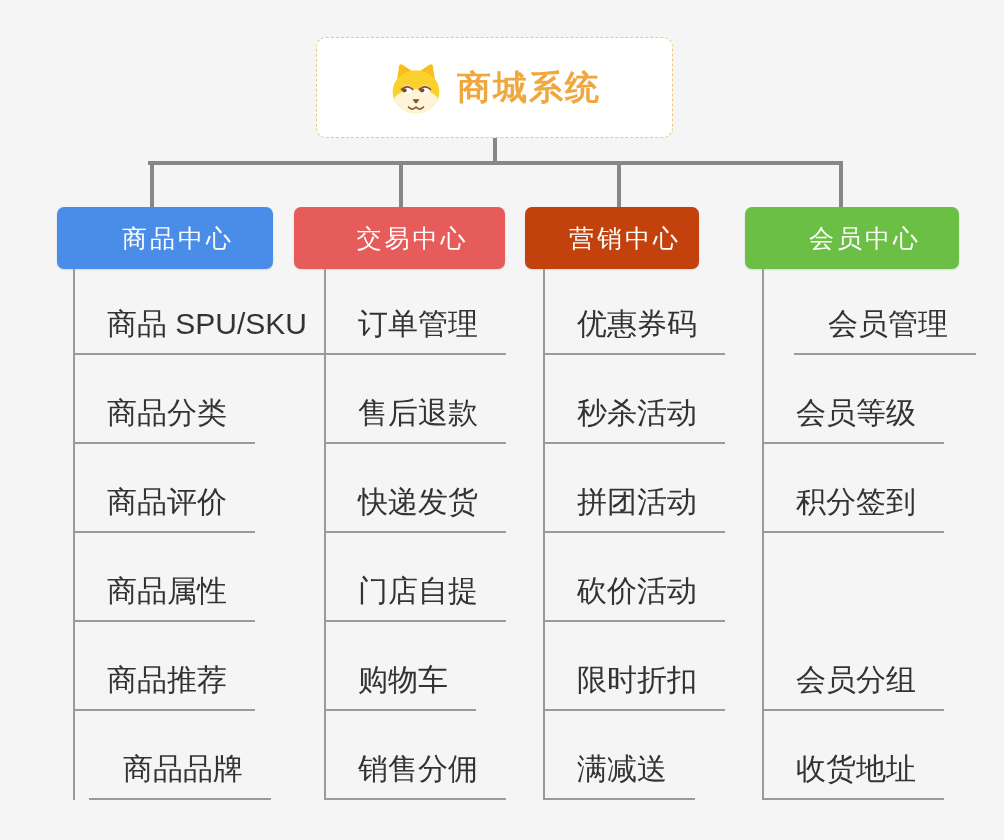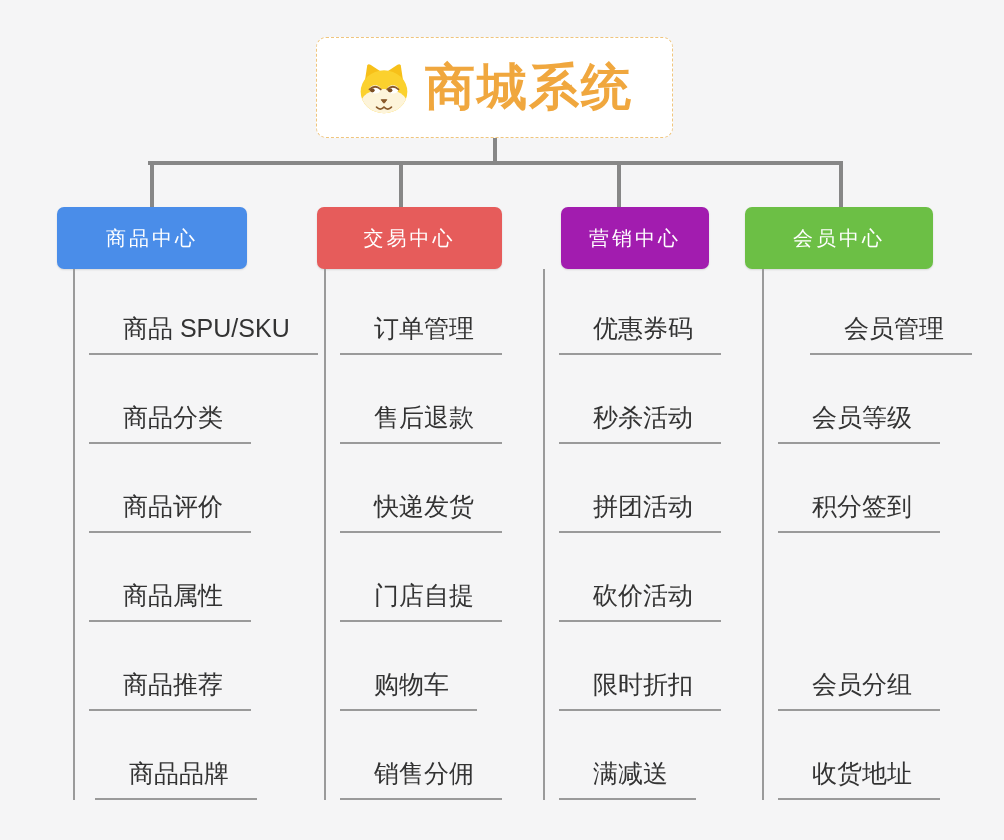--- a/index.html
+++ b/index.html
@@ -18,50 +18,50 @@
     position:absolute; left:316px; top:37px;
     width:357px; height:101px;
     background:#ffffff;
     border:1px dashed #f0c57d;
     border-radius:10px;
     box-sizing:border-box;
     display:flex; align-items:center; justify-content:center;
     gap:13px;
   }
   .root-title {
-    font-size:50px; font-weight:600; letter-spacing:2px;
+    font-size:34px; font-weight:600; letter-spacing:2px;
     color:#f0a73e;
   }
   .dog-icon { width:56px; height:54px; flex:0 0 auto; }
   
   .connector { position:absolute; background:#878787; }
   
   .branch-box {
     position:absolute; top:207px; height:62px;
     border-radius:7px;
     display:flex; align-items:center; justify-content:center;
-    color:#ffffff; font-size:20px; font-weight:500; letter-spacing:3px;
+    color:#ffffff; font-size:25px; font-weight:500; letter-spacing:3px;
     box-shadow:0 1px 2px rgba(0,0,0,0.12);
     cursor:pointer;
+    padding-left:26px;
   }
   
   .spine {
     position:absolute; width:2px; background:#9a9a9a;
   }
   
   .leaf {
     position:absolute;
     white-space:nowrap;
-    font-size:25px; color:#333333;
+    font-size:30px; color:#333333;
     padding:0 28px 8px 34px;
     height:40px;
     display:flex; align-items:flex-end;
     border-bottom:2px solid #9a9a9a;
     cursor:pointer;
-    margin-left:16px;
   }
 </style>
 </head>
 <body style="background: rgb(245, 245, 246);">
 
 <div id="canvas" style="background: rgb(245, 245, 246);">
 
   <div class="connector" style="left:493px; top:137px; width:4px; height:26px;"></div>
   <div class="connector" style="left:148px; top:161px; width:695px; height:4px;"></div>
 
@@ -89,32 +89,32 @@
   </div>
 
 <div class="connector" style="left: 150px; top: 161px; width: 4px; height: 46px;"></div>
     <div class="branch-box" style="left: 57px; width: 190px; background: rgb(74, 141, 233);">商品中心</div>
     <div class="spine" style="left: 73px; top: 269px; height: 531px;"></div>
     <div class="leaf" style="left: 73px; top: 305px;">商品 SPU/SKU</div>
     <div class="leaf" style="left: 73px; top: 394px;">商品分类</div>
     <div class="leaf" style="left: 73px; top: 483px;">商品评价</div>
     <div class="leaf" style="left: 73px; top: 572px;">商品属性</div>
     <div class="leaf" style="left: 73px; top: 661px;">商品推荐</div>
-    <div class="leaf" style="left: 79px; top: 750px;">商品品牌</div>
+    <div class="leaf" style="left: 89px; top: 750px;">商品品牌</div>
     <div class="connector" style="left: 399px; top: 161px; width: 4px; height: 46px;"></div>
-    <div class="branch-box" style="left: 317px; width: 185px; background: rgb(230, 92, 91);">交易中心</div>
+    <div class="branch-box" style="left: 294px; width: 185px; background: rgb(230, 92, 91);">交易中心</div>
     <div class="spine" style="left: 324px; top: 269px; height: 531px;"></div>
     <div class="leaf" style="left: 324px; top: 305px;">订单管理</div>
     <div class="leaf" style="left: 324px; top: 394px;">售后退款</div>
     <div class="leaf" style="left: 324px; top: 483px;">快递发货</div>
     <div class="leaf" style="left: 324px; top: 572px;">门店自提</div>
     <div class="leaf" style="left: 324px; top: 661px;">购物车</div>
     <div class="leaf" style="left: 324px; top: 750px;">销售分佣</div>
     <div class="connector" style="left: 617px; top: 161px; width: 4px; height: 46px;"></div>
-    <div class="branch-box" style="left: 525px; width: 148px; background: #a21caf; margin-left: 36px;">营销中心</div>
+    <div class="branch-box" style="left: 525px; width: 148px; background: #c2410c;">营销中心</div>
     <div class="spine" style="left: 543px; top: 269px; height: 531px;"></div>
     <div class="leaf" style="left: 543px; top: 305px;">优惠券码</div>
     <div class="leaf" style="left: 543px; top: 394px;">秒杀活动</div>
     <div class="leaf" style="left: 543px; top: 483px;">拼团活动</div>
     <div class="leaf" style="left: 543px; top: 572px;">砍价活动</div>
     <div class="leaf" style="left: 543px; top: 661px;">限时折扣</div>
     <div class="leaf" style="left: 543px; top: 750px;">满减送</div>
     <div class="connector" style="left: 839px; top: 161px; width: 4px; height: 46px;"></div>
     <div class="branch-box" style="left: 745px; width: 188px; background: rgb(108, 191, 69);">会员中心</div>
     <div class="spine" style="left: 762px; top: 269px; height: 531px;"></div>

